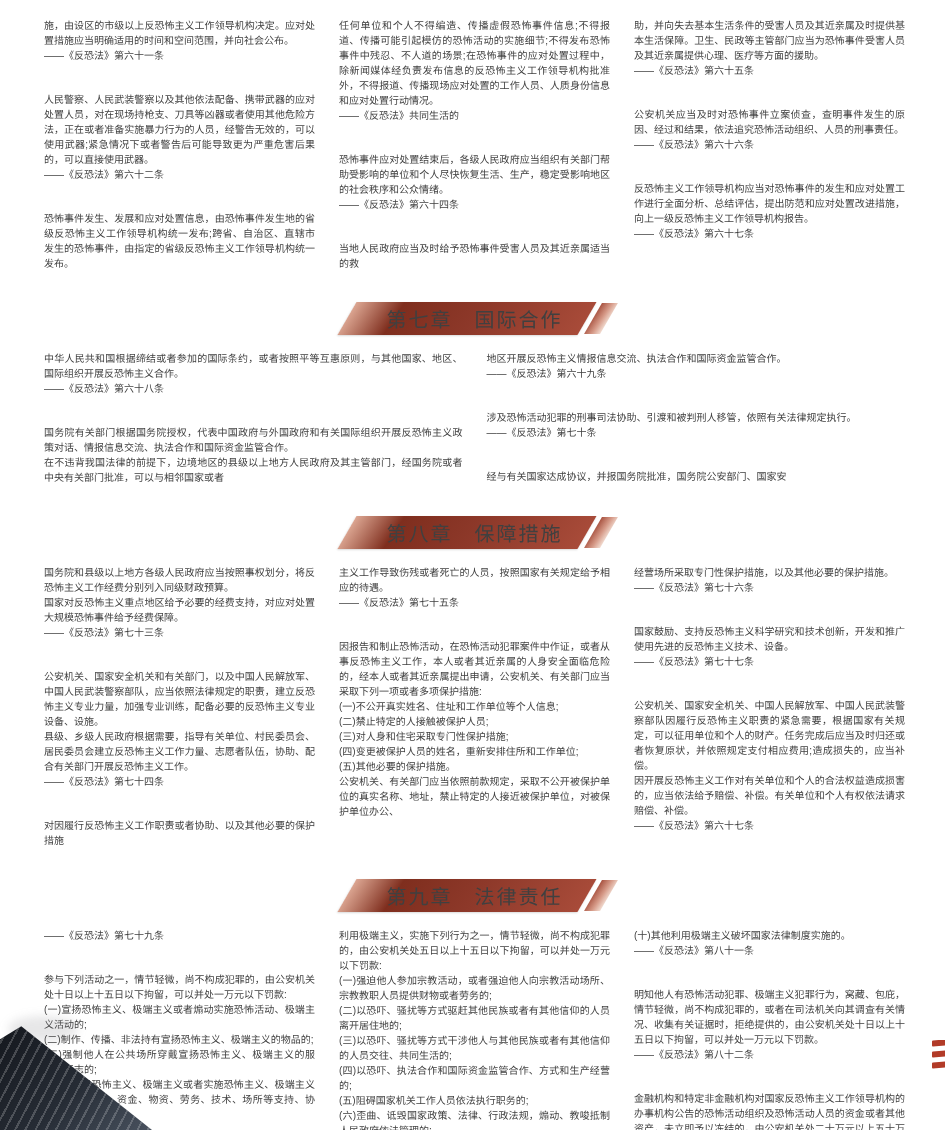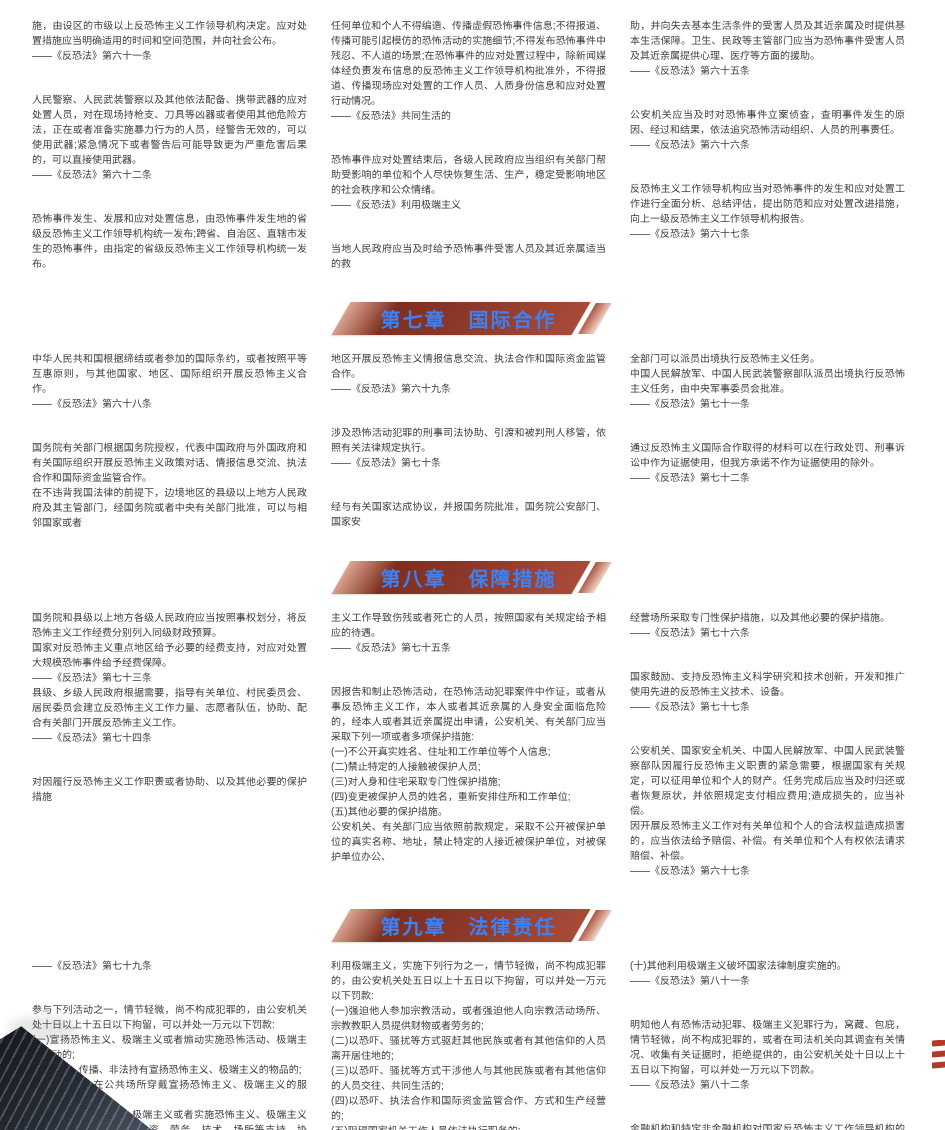--- a/index.html
+++ b/index.html
@@ -1,41 +1,41 @@
 <!DOCTYPE html>
 <html lang="zh-CN"><head>
 <meta charset="utf-8">
 <style>
   html,body{margin:0;padding:0;}
   body{
     width:945px;height:1130px;position:relative;overflow:hidden;
     background:#ffffff;
     font-family:"Liberation Sans","DejaVu Sans",sans-serif;
   }
-  .page{position:absolute;inset:0;padding:18px 40px 0 32px;box-sizing:border-box;}
+  .page{position:absolute;inset:0;padding:18px 40px 0 44px;box-sizing:border-box;}
   .cols{display:flex;gap:24px;}
   .col{flex:1;min-width:0;font-size:10px;line-height:15px;color:#3f3f3f;text-align:justify;}
   .col p{margin:0;}
   .col p.p{margin-top:29px;}
   .col p:first-child{margin-top:0;}
   .banner{width:272px;height:33px;margin:31px auto 16px;position:relative;}
   .banner .bbody{
     position:absolute;top:0;bottom:0;left:8px;right:24px;
     transform:skewX(-30deg);
     background:linear-gradient(95deg,#dca692 0%,#7f2e1e 20%,#8e392a 55%,#a84b39 100%);
     box-shadow:0 1px 2px rgba(0,0,0,0.15);
   }
   .banner .btail{
     position:absolute;top:1px;bottom:1px;right:2px;width:16px;
     transform:skewX(-30deg);
     background:linear-gradient(95deg,#a85341 0%,#d69a88 55%,#f2ddd2 100%);
   }
   .banner .blabel{
     position:absolute;inset:0;z-index:2;display:flex;align-items:center;justify-content:center;
-    color:#3b82f6;font-size:20px;font-weight:bold;letter-spacing:2px;
+    color:#404040;font-size:20px;font-weight:normal;letter-spacing:2px;
   }
   .corner-photo{
     position:absolute;left:0;bottom:0;width:152px;height:108px;
     clip-path:polygon(0 16%,14% 4%,100% 100%,0 100%);
     background:
       repeating-linear-gradient(118deg,rgba(255,255,255,0.20) 0 2px,rgba(255,255,255,0) 2px 9px),
       linear-gradient(135deg,#14171d 0%,#262c35 55%,#49525f 100%);
   }
   .corner-smudge{
     position:absolute;left:8px;bottom:88px;width:70px;height:26px;border-radius:50%;
@@ -54,21 +54,21 @@
         <p class="cont">施，由设区的市级以上反恐怖主义工作领导机构决定。应对处置措施应当明确适用的时间和空间范围，并向社会公布。</p>
         <p class="cite">——《反恐法》第六十一条</p>
         <p class="p">人民警察、人民武装警察以及其他依法配备、携带武器的应对处置人员，对在现场持枪支、刀具等凶器或者使用其他危险方法，正在或者准备实施暴力行为的人员，经警告无效的，可以使用武器;紧急情况下或者警告后可能导致更为严重危害后果的，可以直接使用武器。</p>
         <p class="cite">——《反恐法》第六十二条</p>
         <p class="p">恐怖事件发生、发展和应对处置信息，由恐怖事件发生地的省级反恐怖主义工作领导机构统一发布;跨省、自治区、直辖市发生的恐怖事件，由指定的省级反恐怖主义工作领导机构统一发布。</p>
       </div>
     <div class="col">
         <p class="cont">任何单位和个人不得编造、传播虚假恐怖事件信息;不得报道、传播可能引起模仿的恐怖活动的实施细节;不得发布恐怖事件中残忍、不人道的场景;在恐怖事件的应对处置过程中，除新闻媒体经负责发布信息的反恐怖主义工作领导机构批准外，不得报道、传播现场应对处置的工作人员、人质身份信息和应对处置行动情况。</p>
         <p class="cite">——《反恐法》共同生活的</p>
         <p class="p">恐怖事件应对处置结束后，各级人民政府应当组织有关部门帮助受影响的单位和个人尽快恢复生活、生产，稳定受影响地区的社会秩序和公众情绪。</p>
-        <p class="cite">——《反恐法》利用极端主义</p>
+        <p class="cite">——《反恐法》第六十四条</p>
         <p class="p">当地人民政府应当及时给予恐怖事件受害人员及其近亲属适当的救</p>
       </div>
     <div class="col">
         <p class="cont">助，并向失去基本生活条件的受害人员及其近亲属及时提供基本生活保障。卫生、民政等主管部门应当为恐怖事件受害人员及其近亲属提供心理、医疗等方面的援助。</p>
         <p class="cite">——《反恐法》第六十五条</p>
         <p class="p">公安机关应当及时对恐怖事件立案侦查，查明事件发生的原因、经过和结果，依法追究恐怖活动组织、人员的刑事责任。</p>
         <p class="cite">——《反恐法》第六十六条</p>
         <p class="p">反恐怖主义工作领导机构应当对恐怖事件的发生和应对处置工作进行全面分析、总结评估，提出防范和应对处置改进措施，向上一级反恐怖主义工作领导机构报告。</p>
         <p class="cite">——《反恐法》第六十七条</p>
       </div>
@@ -87,40 +87,34 @@
         <p class="p">国务院有关部门根据国务院授权，代表中国政府与外国政府和有关国际组织开展反恐怖主义政策对话、情报信息交流、执法合作和国际资金监管合作。</p>
         <p class="cont">在不违背我国法律的前提下，边境地区的县级以上地方人民政府及其主管部门，经国务院或者中央有关部门批准，可以与相邻国家或者</p>
       </div>
     <div class="col">
         <p class="cont">地区开展反恐怖主义情报信息交流、执法合作和国际资金监管合作。</p>
         <p class="cite">——《反恐法》第六十九条</p>
         <p class="p">涉及恐怖活动犯罪的刑事司法协助、引渡和被判刑人移管，依照有关法律规定执行。</p>
         <p class="cite">——《反恐法》第七十条</p>
         <p class="p">经与有关国家达成协议，并报国务院批准，国务院公安部门、国家安</p>
       </div>
-    <div class="col">
-        <p class="cont">全部门可以派员出境执行反恐怖主义任务。</p>
-        <p class="cont">中国人民解放军、中国人民武装警察部队派员出境执行反恐怖主义任务，由中央军事委员会批准。</p>
-        <p class="cite">——《反恐法》第七十一条</p>
-        <p class="p">通过反恐怖主义国际合作取得的材料可以在行政处罚、刑事诉讼中作为证据使用，但我方承诺不作为证据使用的除外。</p>
-        <p class="cite">——《反恐法》第七十二条</p>
-      </div>
   </div>
 
   <div class="banner">
     <div class="bbody"></div>
     <div class="btail"></div>
     <div class="blabel">第八章　保障措施</div>
   </div>
 
   <div class="cols">
     <div class="col">
         <p class="cont">国务院和县级以上地方各级人民政府应当按照事权划分，将反恐怖主义工作经费分别列入同级财政预算。</p>
         <p class="cont">国家对反恐怖主义重点地区给予必要的经费支持，对应对处置大规模恐怖事件给予经费保障。</p>
         <p class="cite">——《反恐法》第七十三条</p>
+        <p class="p">公安机关、国家安全机关和有关部门，以及中国人民解放军、中国人民武装警察部队，应当依照法律规定的职责，建立反恐怖主义专业力量，加强专业训练，配备必要的反恐怖主义专业设备、设施。</p>
         <p class="cont">县级、乡级人民政府根据需要，指导有关单位、村民委员会、居民委员会建立反恐怖主义工作力量、志愿者队伍，协助、配合有关部门开展反恐怖主义工作。</p>
         <p class="cite">——《反恐法》第七十四条</p>
         <p class="p">对因履行反恐怖主义工作职责或者协助、以及其他必要的保护措施</p>
       </div>
     <div class="col">
         <p class="cont">主义工作导致伤残或者死亡的人员，按照国家有关规定给予相应的待遇。</p>
         <p class="cite">——《反恐法》第七十五条</p>
         <p class="p">因报告和制止恐怖活动，在恐怖活动犯罪案件中作证，或者从事反恐怖主义工作，本人或者其近亲属的人身安全面临危险的，经本人或者其近亲属提出申请，公安机关、有关部门应当采取下列一项或者多项保护措施:</p>
         <p class="cont">(一)不公开真实姓名、住址和工作单位等个人信息;</p>
         <p class="cont">(二)禁止特定的人接触被保护人员;</p>

